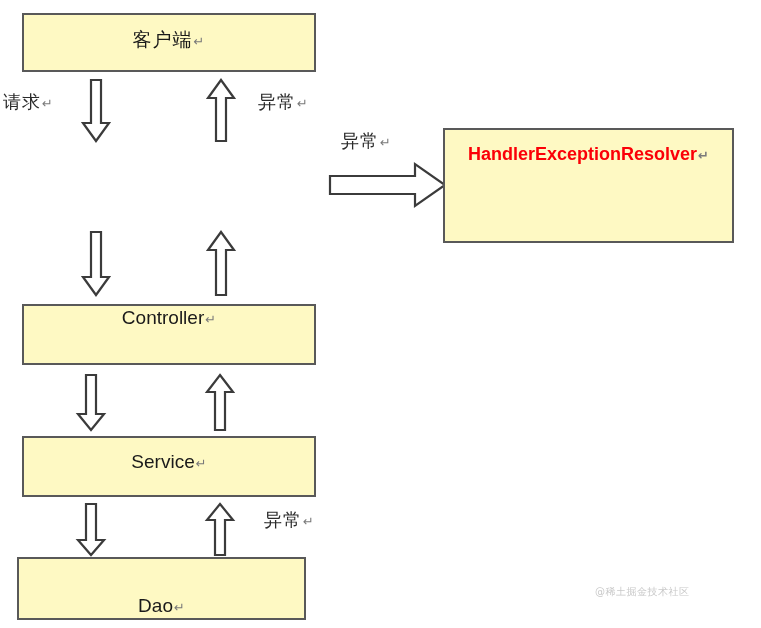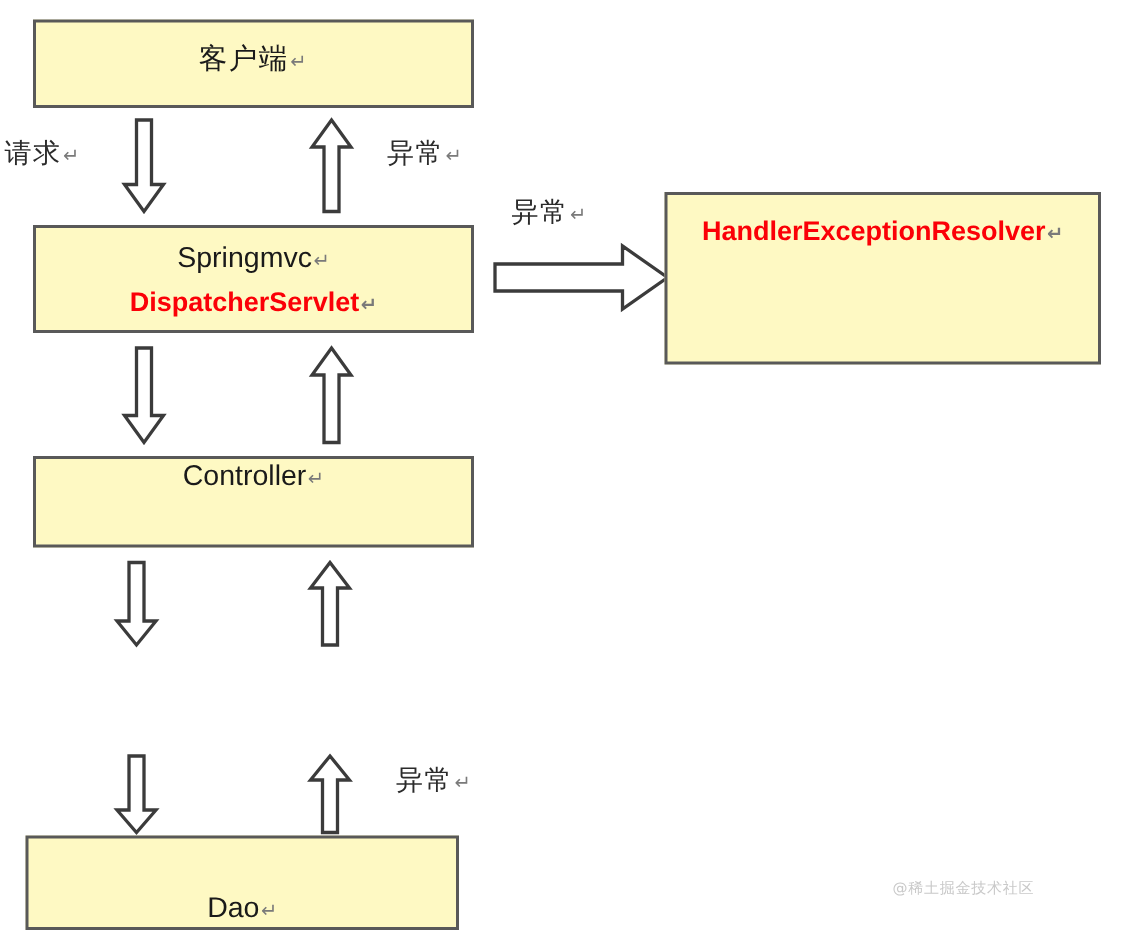--- a/index.html
+++ b/index.html
@@ -109,28 +109,20 @@
       <polygon points="9,1 19,1 19,44 27,44 14,62 1,44 9,44"></polygon>
     </svg>
   </div>
 
   <div class="arrow" style="left:207px; top:79px;">
     <svg width="28" height="64" viewBox="0 0 28 64">
       <polygon points="14,1 27,19 19,19 19,62 9,62 9,19 1,19"></polygon>
     </svg>
   </div>
 
-  <div class="node" style="left:22px; top:150px; width:294px; height:72px; padding-top:9px;">
-    <div class="node-line">
-      <span>Springmvc</span><span class="pilcrow">↵</span>
-    </div>
-    <div class="node-line red" style="margin-top:5px;">
-      <span>DispatcherServlet</span><span class="pilcrow">↵</span>
-    </div>
-  </div>
 
   <div class="edge-label" style="left:341px; top:129px;">
     <span>异常</span><span class="pilcrow">↵</span>
   </div>
 
   <div class="arrow" style="left:329px; top:163px;">
     <svg width="118" height="45" viewBox="0 0 118 45">
       <polygon points="1,13 86,13 86,1 116,22 86,43 86,31 1,31"></polygon>
     </svg>
   </div>
@@ -164,20 +156,25 @@
       <polygon points="9,1 19,1 19,40 27,40 14,56 1,40 9,40"></polygon>
     </svg>
   </div>
 
   <div class="arrow" style="left:206px; top:374px;">
     <svg width="28" height="58" viewBox="0 0 28 58">
       <polygon points="14,1 27,18 19,18 19,56 9,56 9,18 1,18"></polygon>
     </svg>
   </div>
 
+  <div class="node" style="left:22px; top:436px; width:294px; height:61px; padding-top:12px;">
+    <div class="node-line">
+      <span>Service</span><span class="pilcrow">↵</span>
+    </div>
+  </div>
 
   <div class="arrow" style="left:77px; top:503px;">
     <svg width="28" height="54" viewBox="0 0 28 54">
       <polygon points="9,1 19,1 19,37 27,37 14,52 1,37 9,37"></polygon>
     </svg>
   </div>
 
   <div class="arrow" style="left:206px; top:503px;">
     <svg width="28" height="54" viewBox="0 0 28 54">
       <polygon points="14,1 27,17 19,17 19,52 9,52 9,17 1,17"></polygon>

